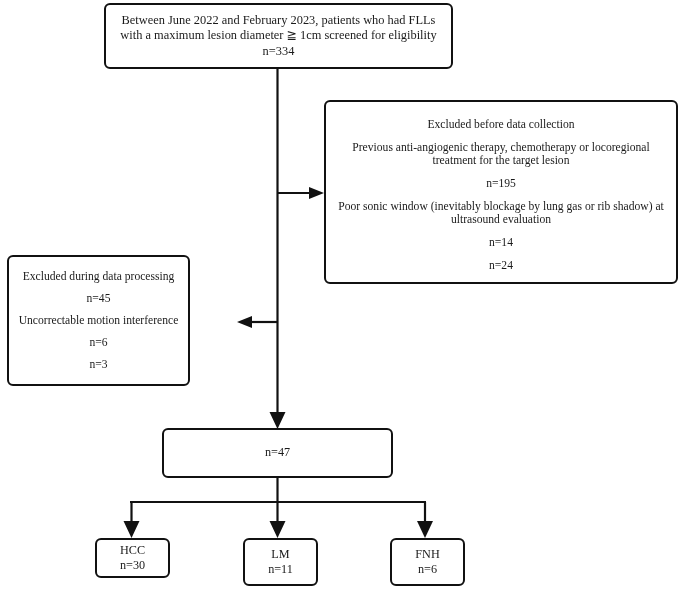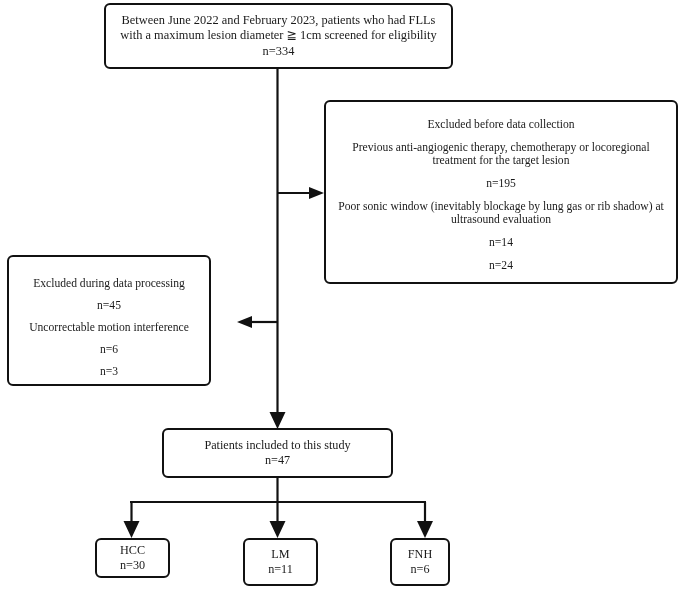--- a/index.html
+++ b/index.html
@@ -47,34 +47,34 @@
   }
   #node-excluded-before {
     left: 324px; top: 100px; width: 354px; height: 184px;
     font-size: 11.6px;
     padding: 6px 10px;
     justify-content: flex-start;
   }
   #node-excluded-before .para { margin-top: 10px; }
   #node-excluded-before .para.first { }
   #node-excluded-during {
-    left: 7px; top: 255px; width: 204px; height: 131px;
+    left: 7px; top: 255px; width: 183px; height: 131px;
     font-size: 11.6px;
-    padding: 16px 8px;
+    padding: 9px 8px;
     justify-content: flex-start;
   }
   #node-excluded-during .para { margin-top: 9px; }
   #node-excluded-during .para.first { margin-top: 4px; }
   #node-included {
     left: 162px; top: 428px; width: 231px; height: 50px;
     font-size: 12.2px;
   }
   #node-hcc { left: 95px;  top: 538px; width: 75px; height: 40px; font-size: 12.2px; }
   #node-lm  { left: 243px; top: 538px; width: 75px; height: 48px; font-size: 12.2px; }
-  #node-fnh { left: 390px; top: 538px; width: 60px; height: 48px; font-size: 12.2px; }
+  #node-fnh { left: 390px; top: 538px; width: 75px; height: 48px; font-size: 12.2px; }
 
   
   #connectors {
     position: absolute;
     left: 0; top: 0;
     width: 685px; height: 589px;
     z-index: 1;
     pointer-events: none;
   }
   #connectors line, #connectors path, #connectors polyline {
@@ -130,21 +130,20 @@
 
   <div class="node" id="node-excluded-during">
     <span class="para first">Excluded during data processing</span>
     <span class="para">n=45</span>
     <span class="para">Uncorrectable motion interference</span>
     <span class="para">n=6</span>
     <span class="para">n=3</span>
   </div>
 
   <div class="node" id="node-included">
-    <span class="line">Patients included to this study</span>
     <span class="line">n=47</span>
   </div>
 
   <div class="node" id="node-hcc">
     <span class="line">HCC</span>
     <span class="line">n=30</span>
   </div>
   <div class="node" id="node-lm">
     <span class="line">LM</span>
     <span class="line">n=11</span>

